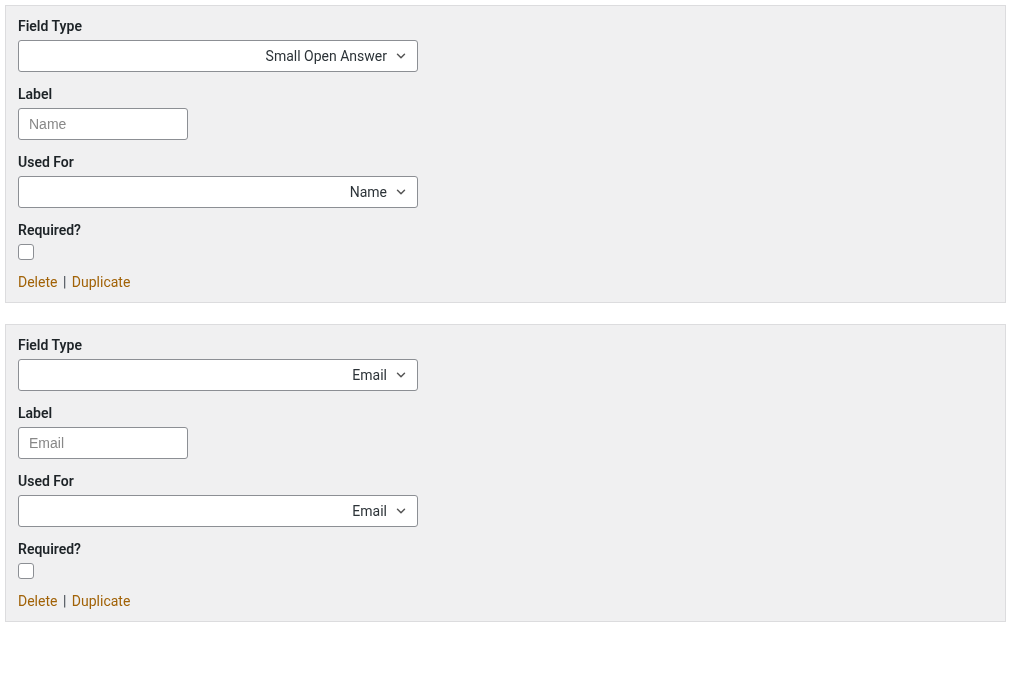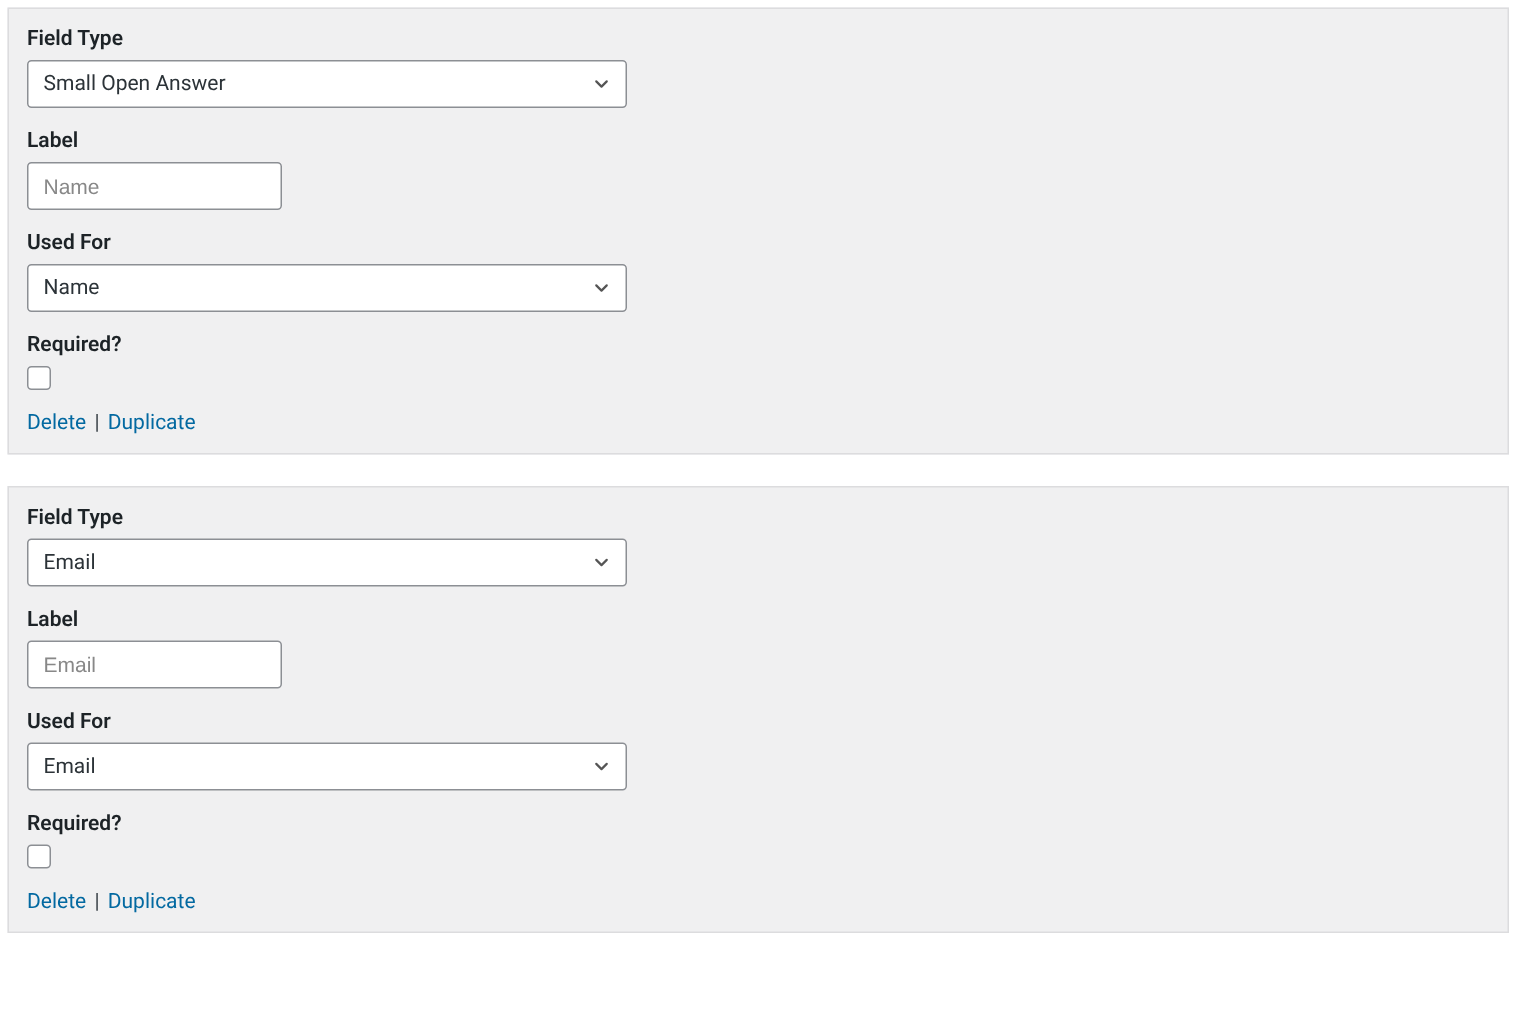--- a/index.html
+++ b/index.html
@@ -48,20 +48,21 @@
       width: 100%;
       background: #fff;
       border: 1px solid #8c8f94;
       border-radius: 3px;
       height: 32px;
       line-height: 30px;
       padding: 0 30px 0 10px;
       font-size: 14px;
       color: #2c3338;
       cursor: pointer;
+      text-align: right;
     }
 
     .select-wrap .chevron {
       position: absolute;
       right: 10px;
       top: 50%;
       transform: translateY(-50%);
       pointer-events: none;
     }
 
@@ -96,21 +97,21 @@
       -webkit-appearance: none;
       cursor: pointer;
       display: block;
     }
 
     .action-row {
       font-size: 14px;
     }
 
     .action-link {
-      color: #0369a1;
+      color: #a16207;
       text-decoration: none;
       cursor: pointer;
     }
 
     .action-sep {
       color: #3c434a;
       margin: 0 2px;
     }
   </style>
 </head>

